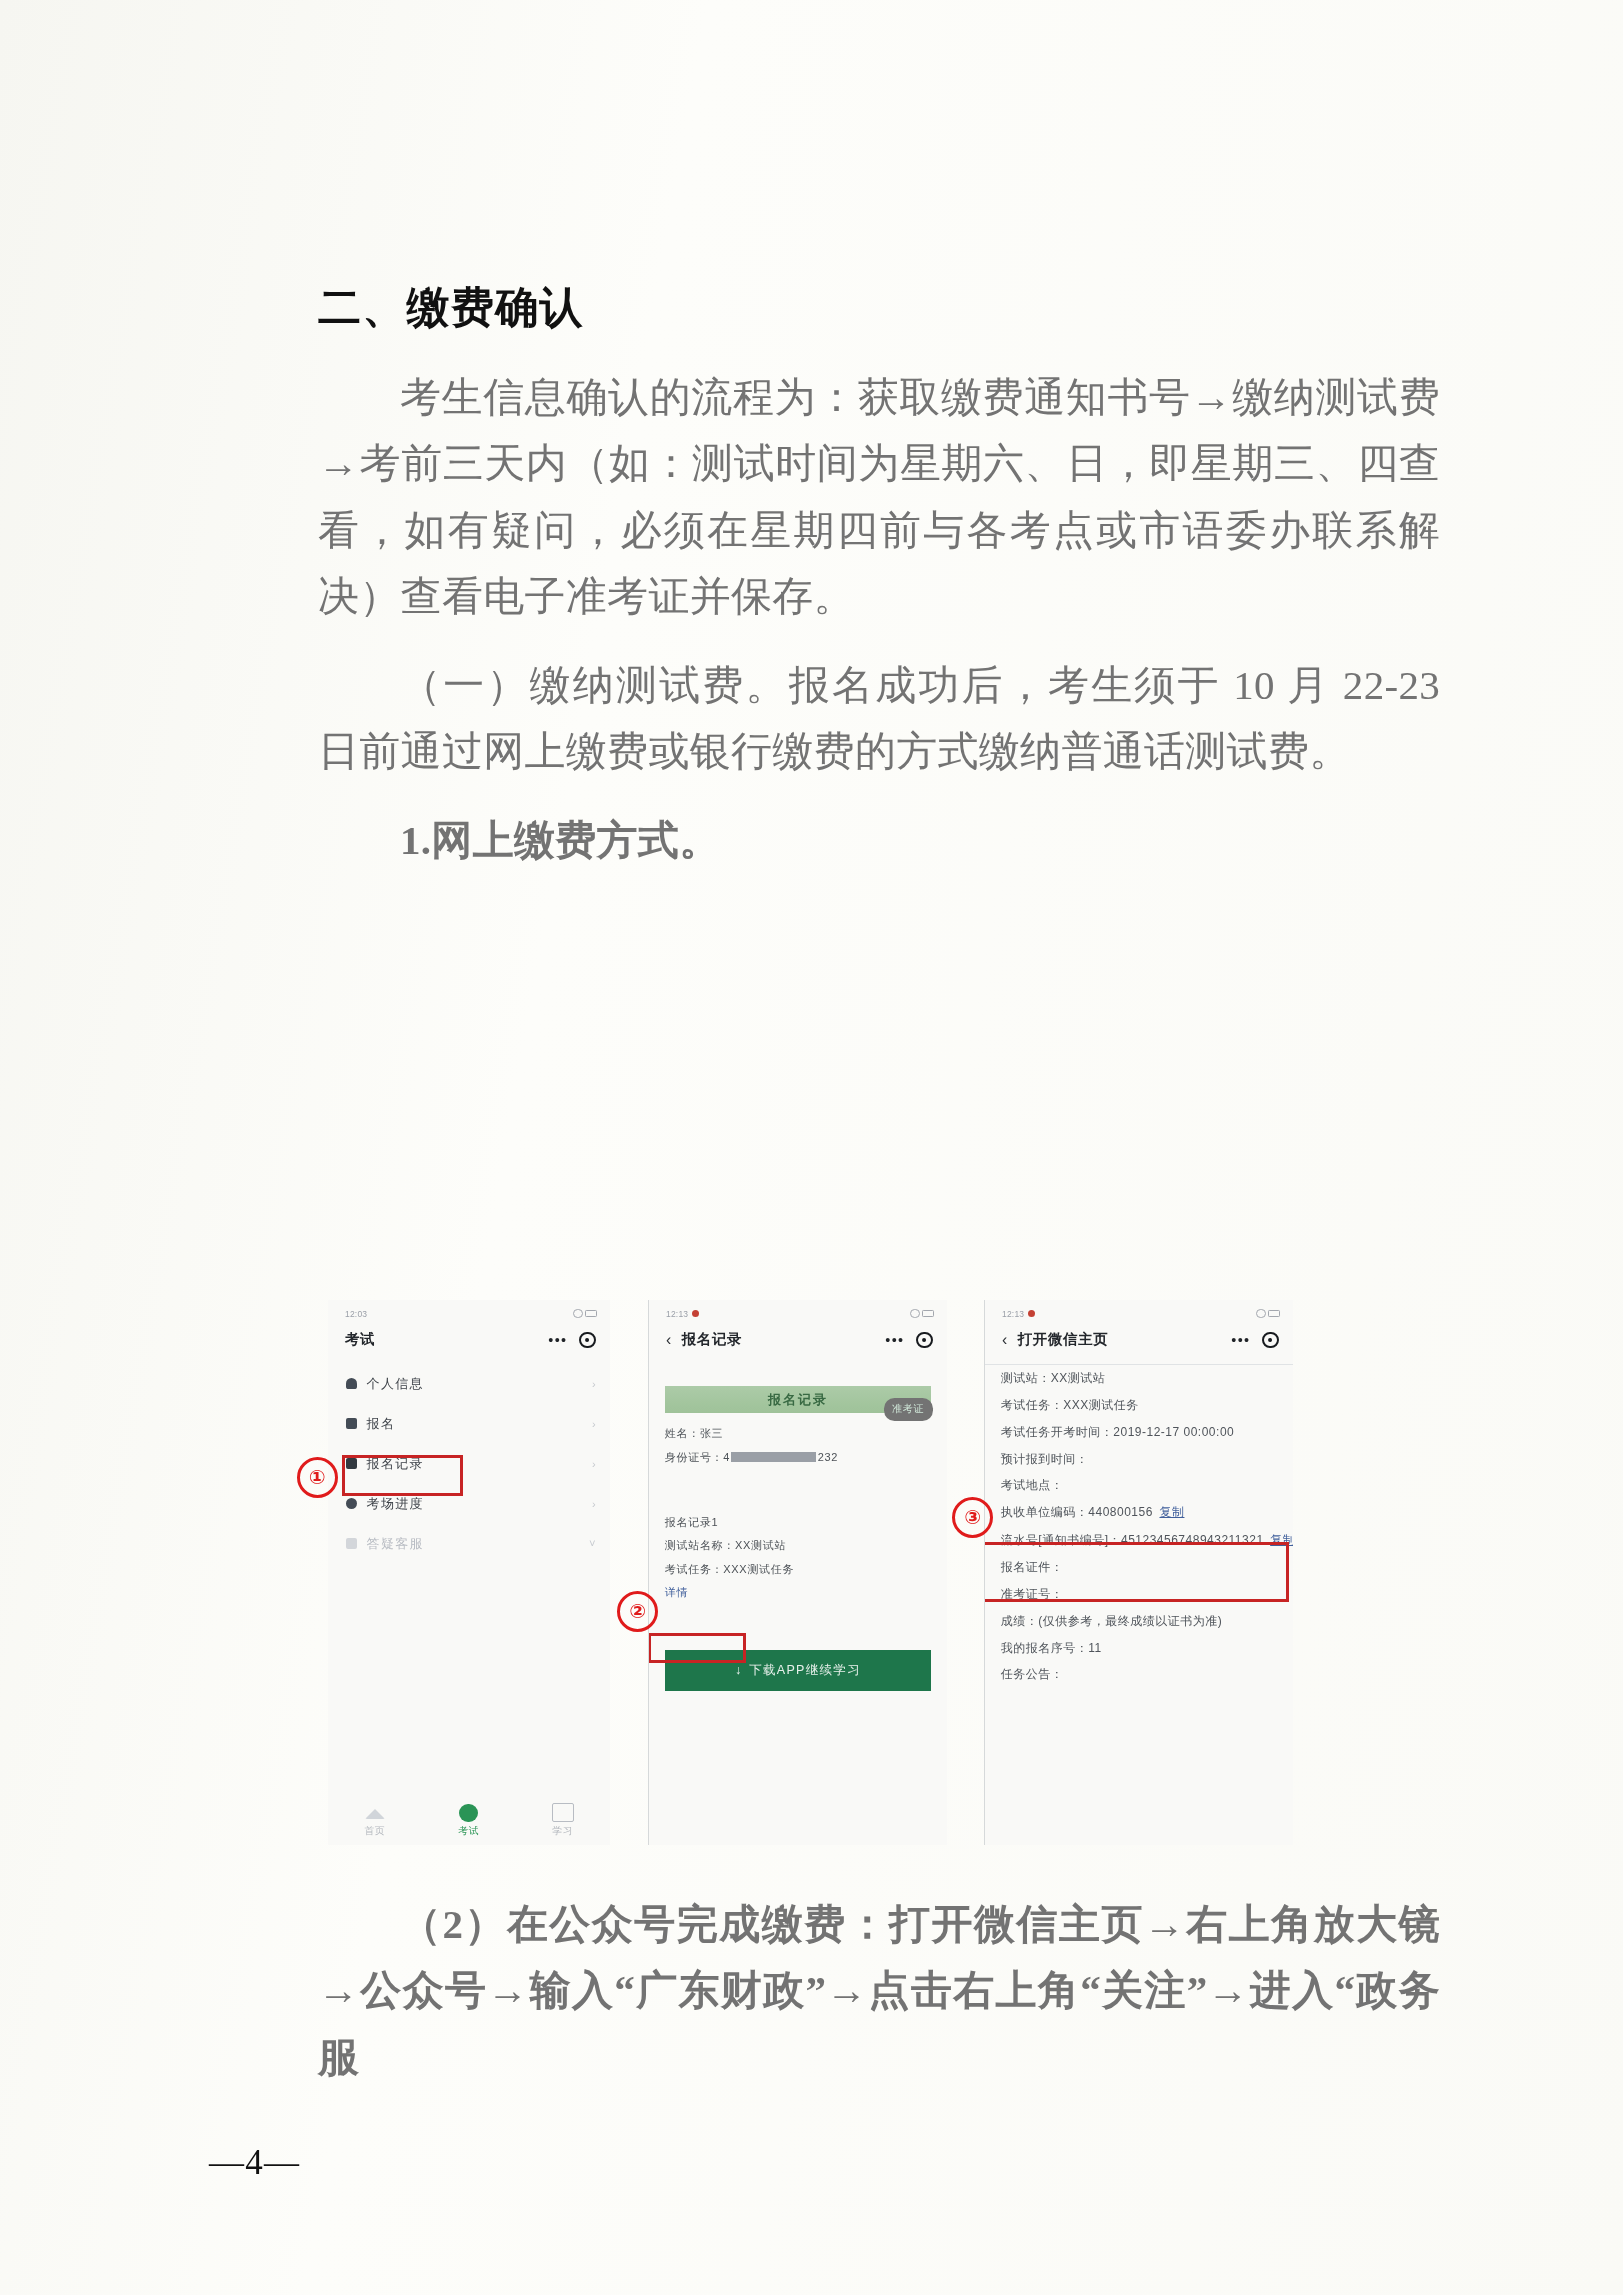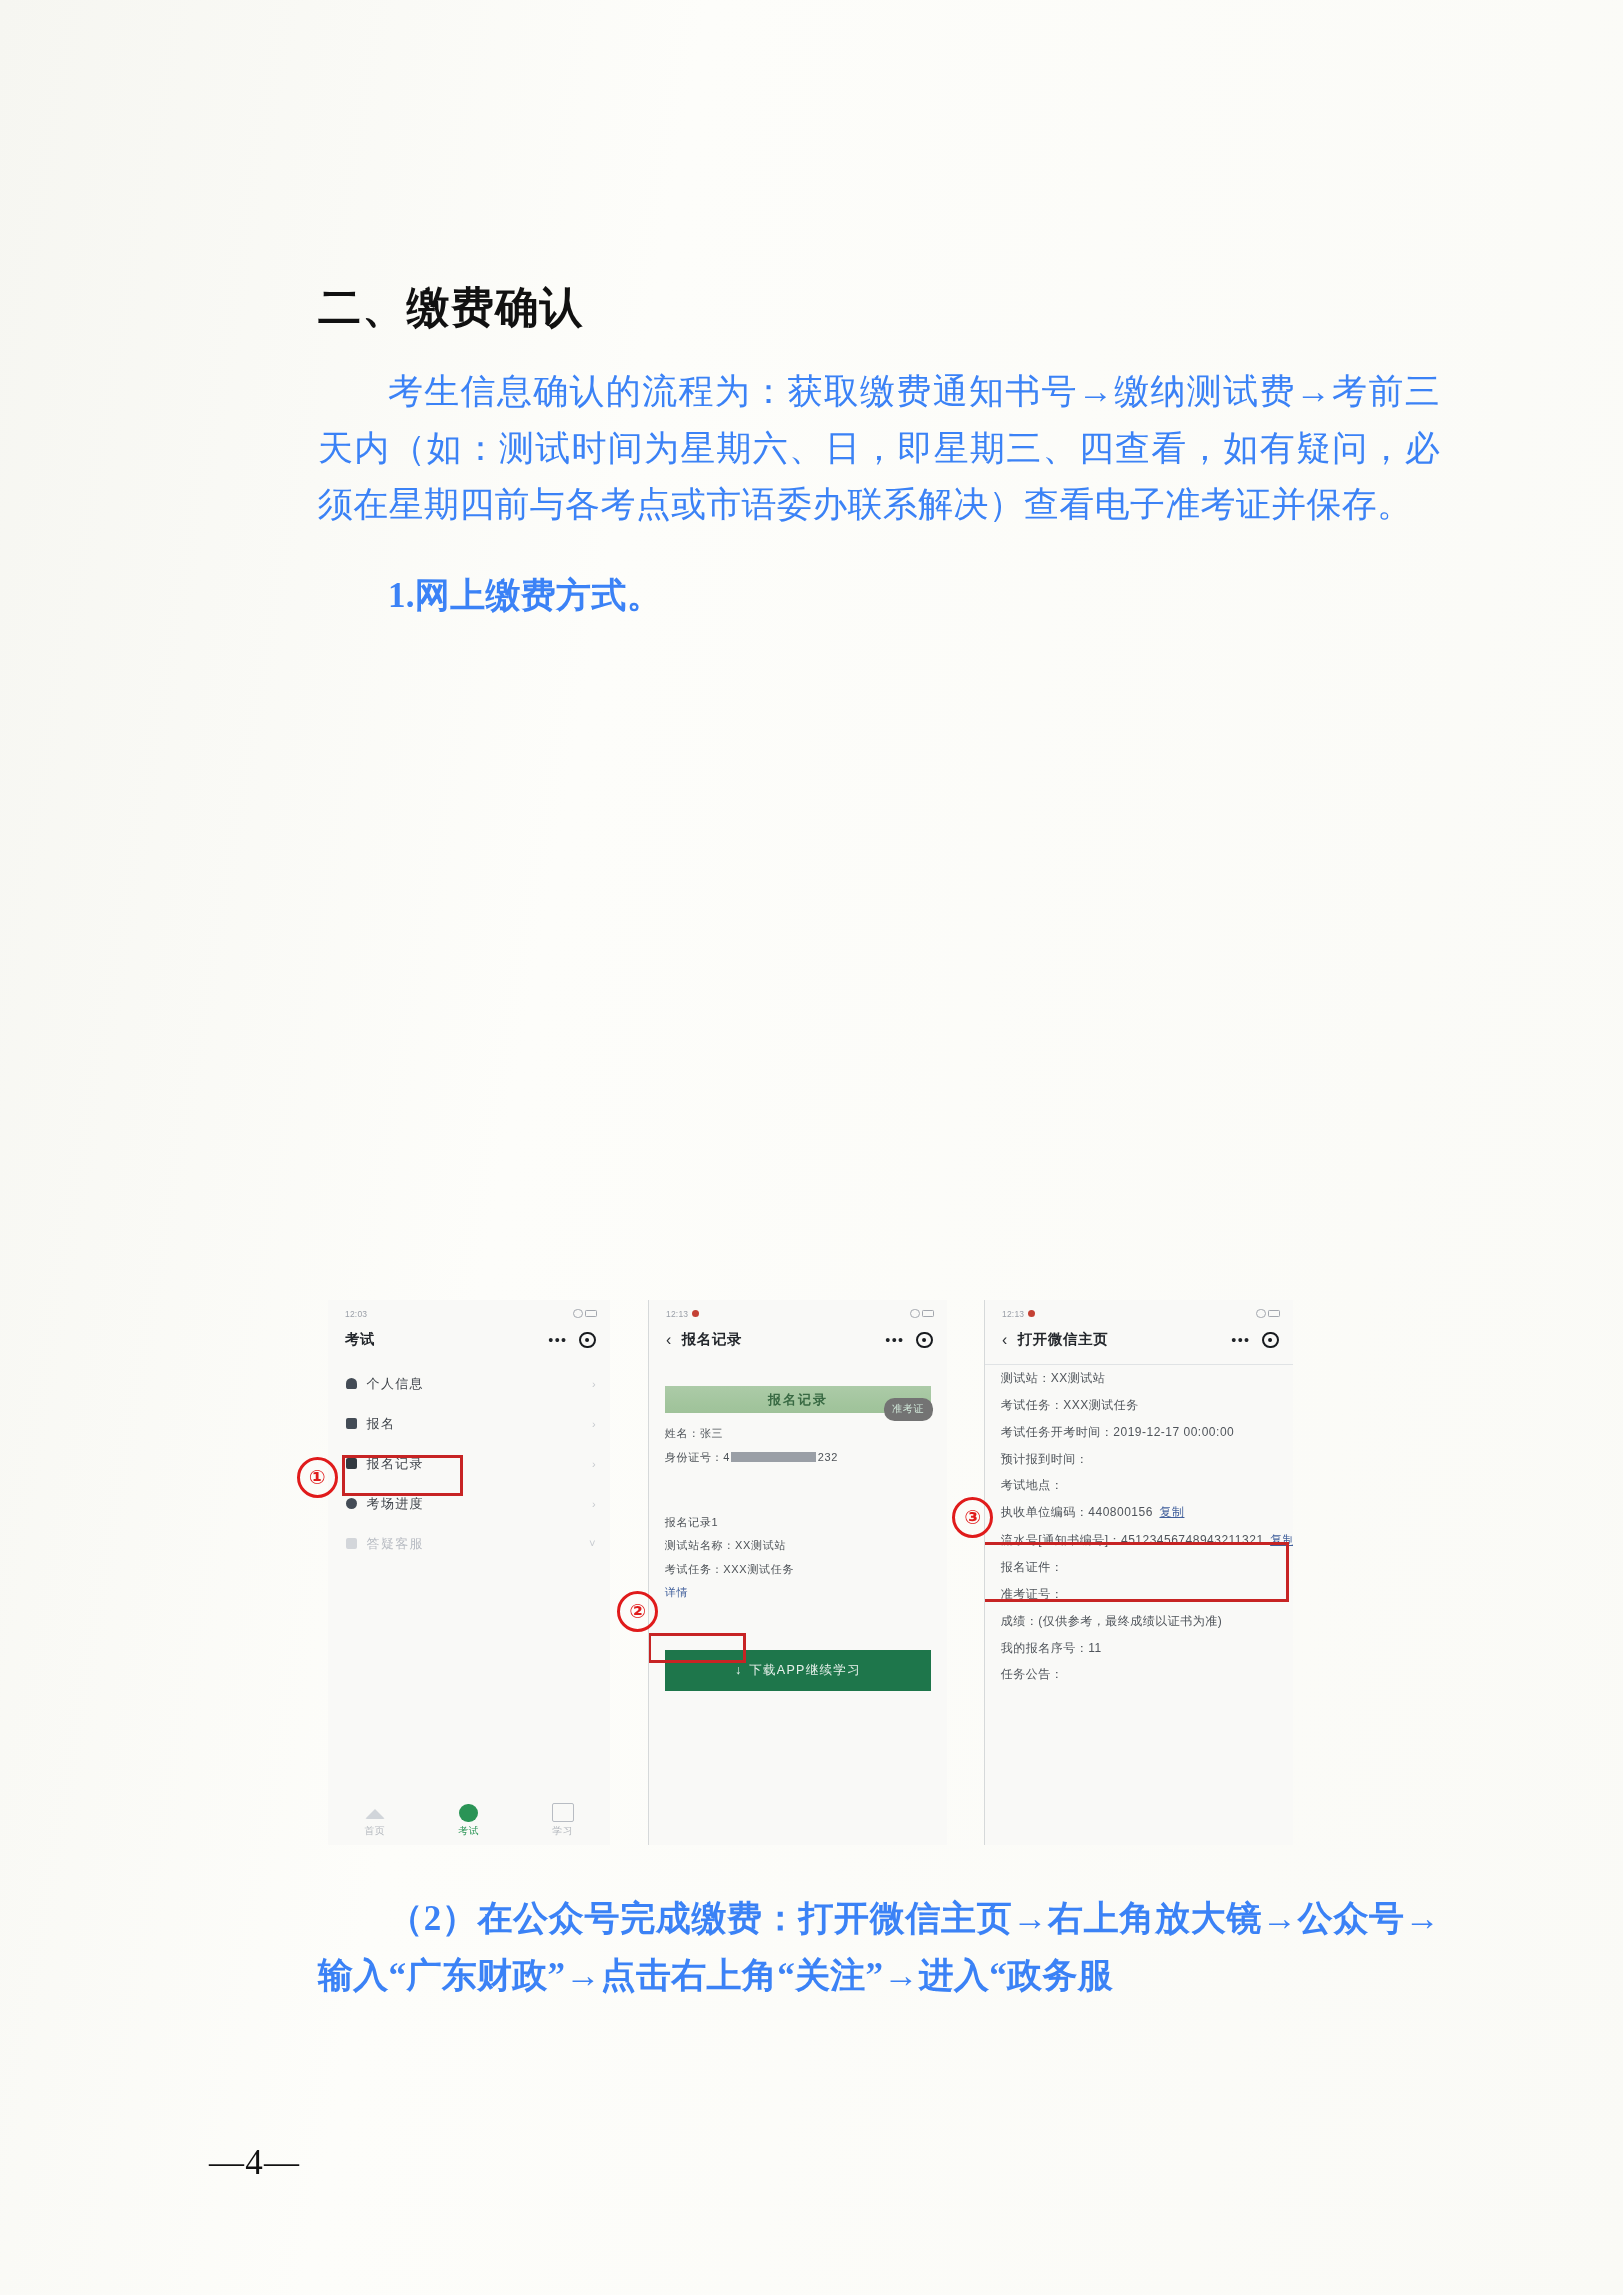--- a/index.html
+++ b/index.html
@@ -43,23 +43,23 @@
   .h2 {
     font-size: 43px;
     font-weight: 700;
     letter-spacing: 1.3px;
     color: #111;
     margin: 0 0 29px 0;
     line-height: 1.28;
     font-family: "Liberation Serif","DejaVu Serif",serif;
   }
   p.body {
-    font-size: 35px;
+    font-size: 41px;
     line-height: 1.62;
-    color: #3b82f6;
+    color: #737373;
     margin: 0 0 10.5px 0;
     text-align: justify;
     text-justify: inter-ideograph;
     text-indent: 2em;
     letter-spacing: 0.3px;
   }
   p.body.bold {
     font-weight: 700;
   }
   .para-gap { height: 11.8px; }
@@ -252,20 +252,21 @@
 <div class="page">
   <div class="content">
 
     <div class="textcol">
 
       <h2 class="h2">二、缴费确认</h2>
 
       <p class="body">考生信息确认的流程为：获取缴费通知书号→缴纳测试费→考前三天内（如：测试时间为星期六、日，即星期三、四查看，如有疑问，必须在星期四前与各考点或市语委办联系解决）查看电子准考证并保存。</p>
       <div class="para-gap"></div>
 
+      <p class="body">（一）缴纳测试费。报名成功后，考生须于 10 月 22-23 日前通过网上缴费或银行缴费的方式缴纳普通话测试费。</p>
       <div class="para-gap"></div>
 
       <p class="body bold">1.网上缴费方式。</p>
       <div class="para-gap"></div>
 
     </div>
 
     <div class="figure">
 
       <div class="phone p1">

